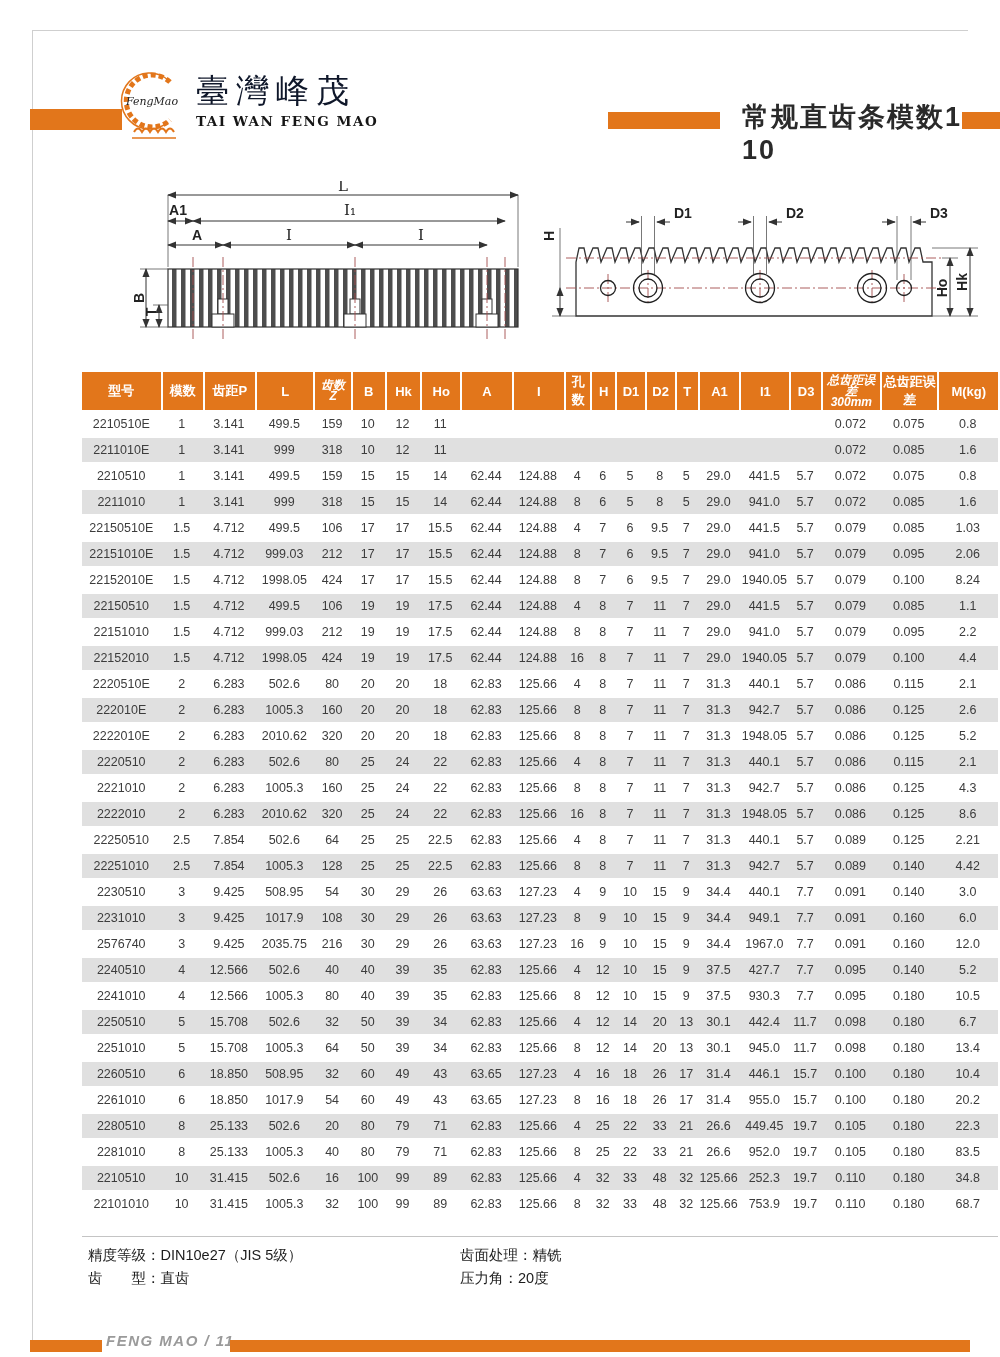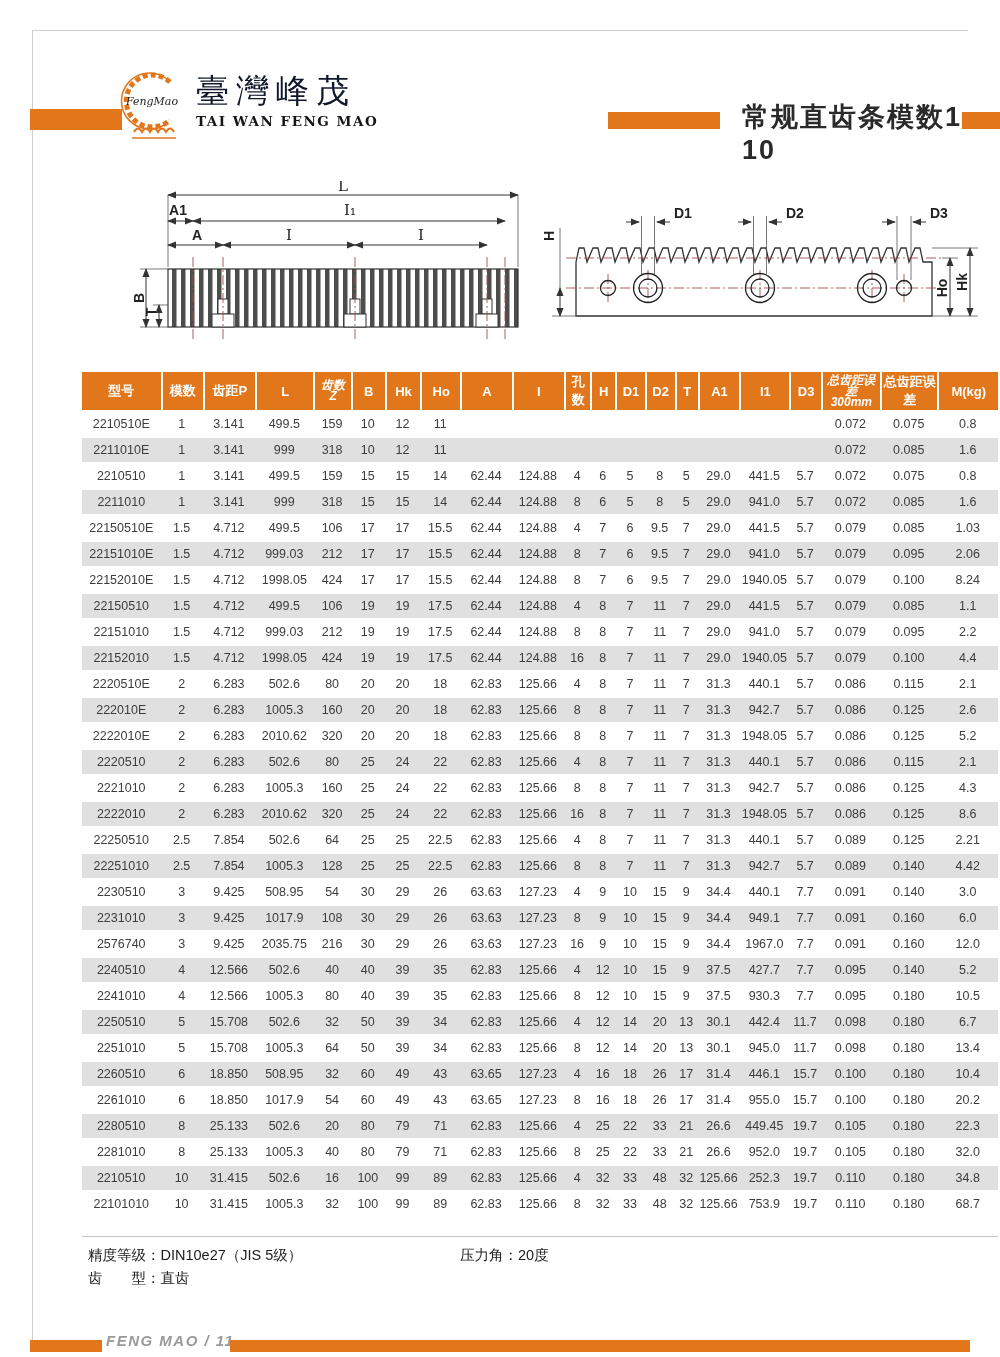--- a/index.html
+++ b/index.html
@@ -915,21 +915,21 @@
           <td>8</td>
           <td>25</td>
           <td>22</td>
           <td>33</td>
           <td>21</td>
           <td>26.6</td>
           <td>952.0</td>
           <td>19.7</td>
           <td>0.105</td>
           <td>0.180</td>
-          <td>32.0</td>
+          <td>83.5</td>
         </tr>
         <tr class="alt">
           <td>2210510</td>
           <td>10</td>
           <td>31.415</td>
           <td>502.6</td>
           <td>16</td>
           <td>100</td>
           <td>99</td>
           <td>89</td>
@@ -974,19 +974,20 @@
   </table>
 </div>
 
 <div class="abs notes-rule"></div>
 <div class="abs notes">
   <div class="notes-col notes-col1">
     <div class="note-line"><span class="lbl">精度等级：</span><span>DIN10e27（JIS 5级）</span></div>
     <div class="note-line"><span class="lbl">齿　　型：</span><span>直齿</span></div>
   </div>
   <div class="notes-col notes-col2">
+    <div class="note-line"><span class="lbl">齿面处理：</span><span>精铣</span></div>
     <div class="note-line"><span class="lbl">压力角：</span><span>20度</span></div>
   </div>
 </div>
 
 <div class="abs bar footer-bar-left"></div>
 <div class="abs footer-text">FENG MAO / 11</div>
 <div class="abs bar footer-bar-right"></div>
 
 </body></html>

